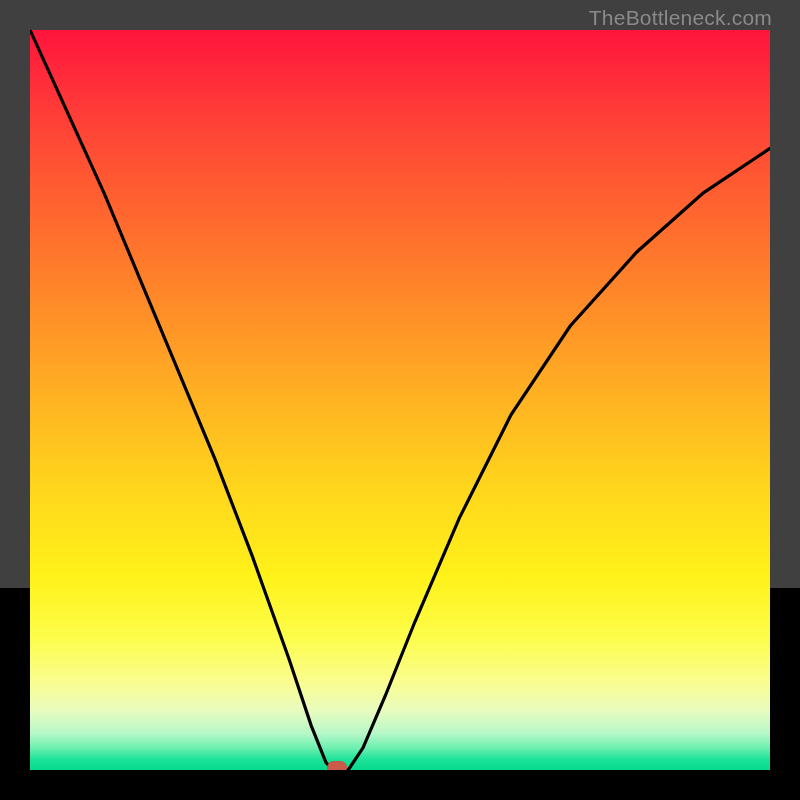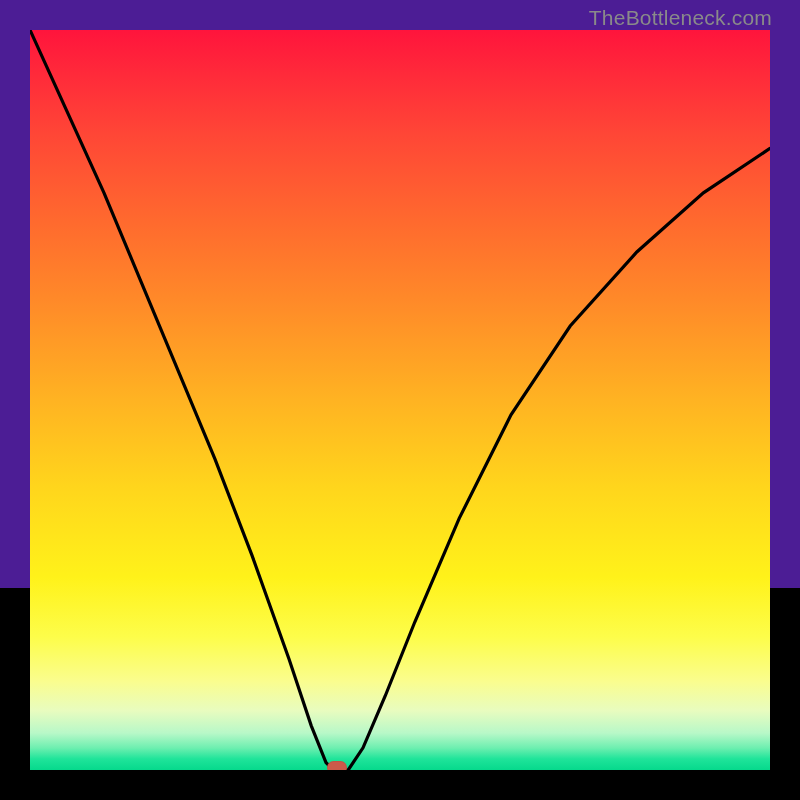--- a/index.html
+++ b/index.html
@@ -8,21 +8,21 @@
     width: 800px;
     height: 800px;
     overflow: hidden;
     background: #000;
     font-family: Arial, Helvetica, sans-serif;
   }
   .frame {
     position: relative;
     width: 800px;
     height: 588px;
-    background: #4c1d95;
+    background: #404040;
   }
   .plot-area {
     position: absolute;
     left: 30px;
     top: 30px;
     width: 740px;
     height: 740px;
     overflow: hidden;
   }
   .gradient {

